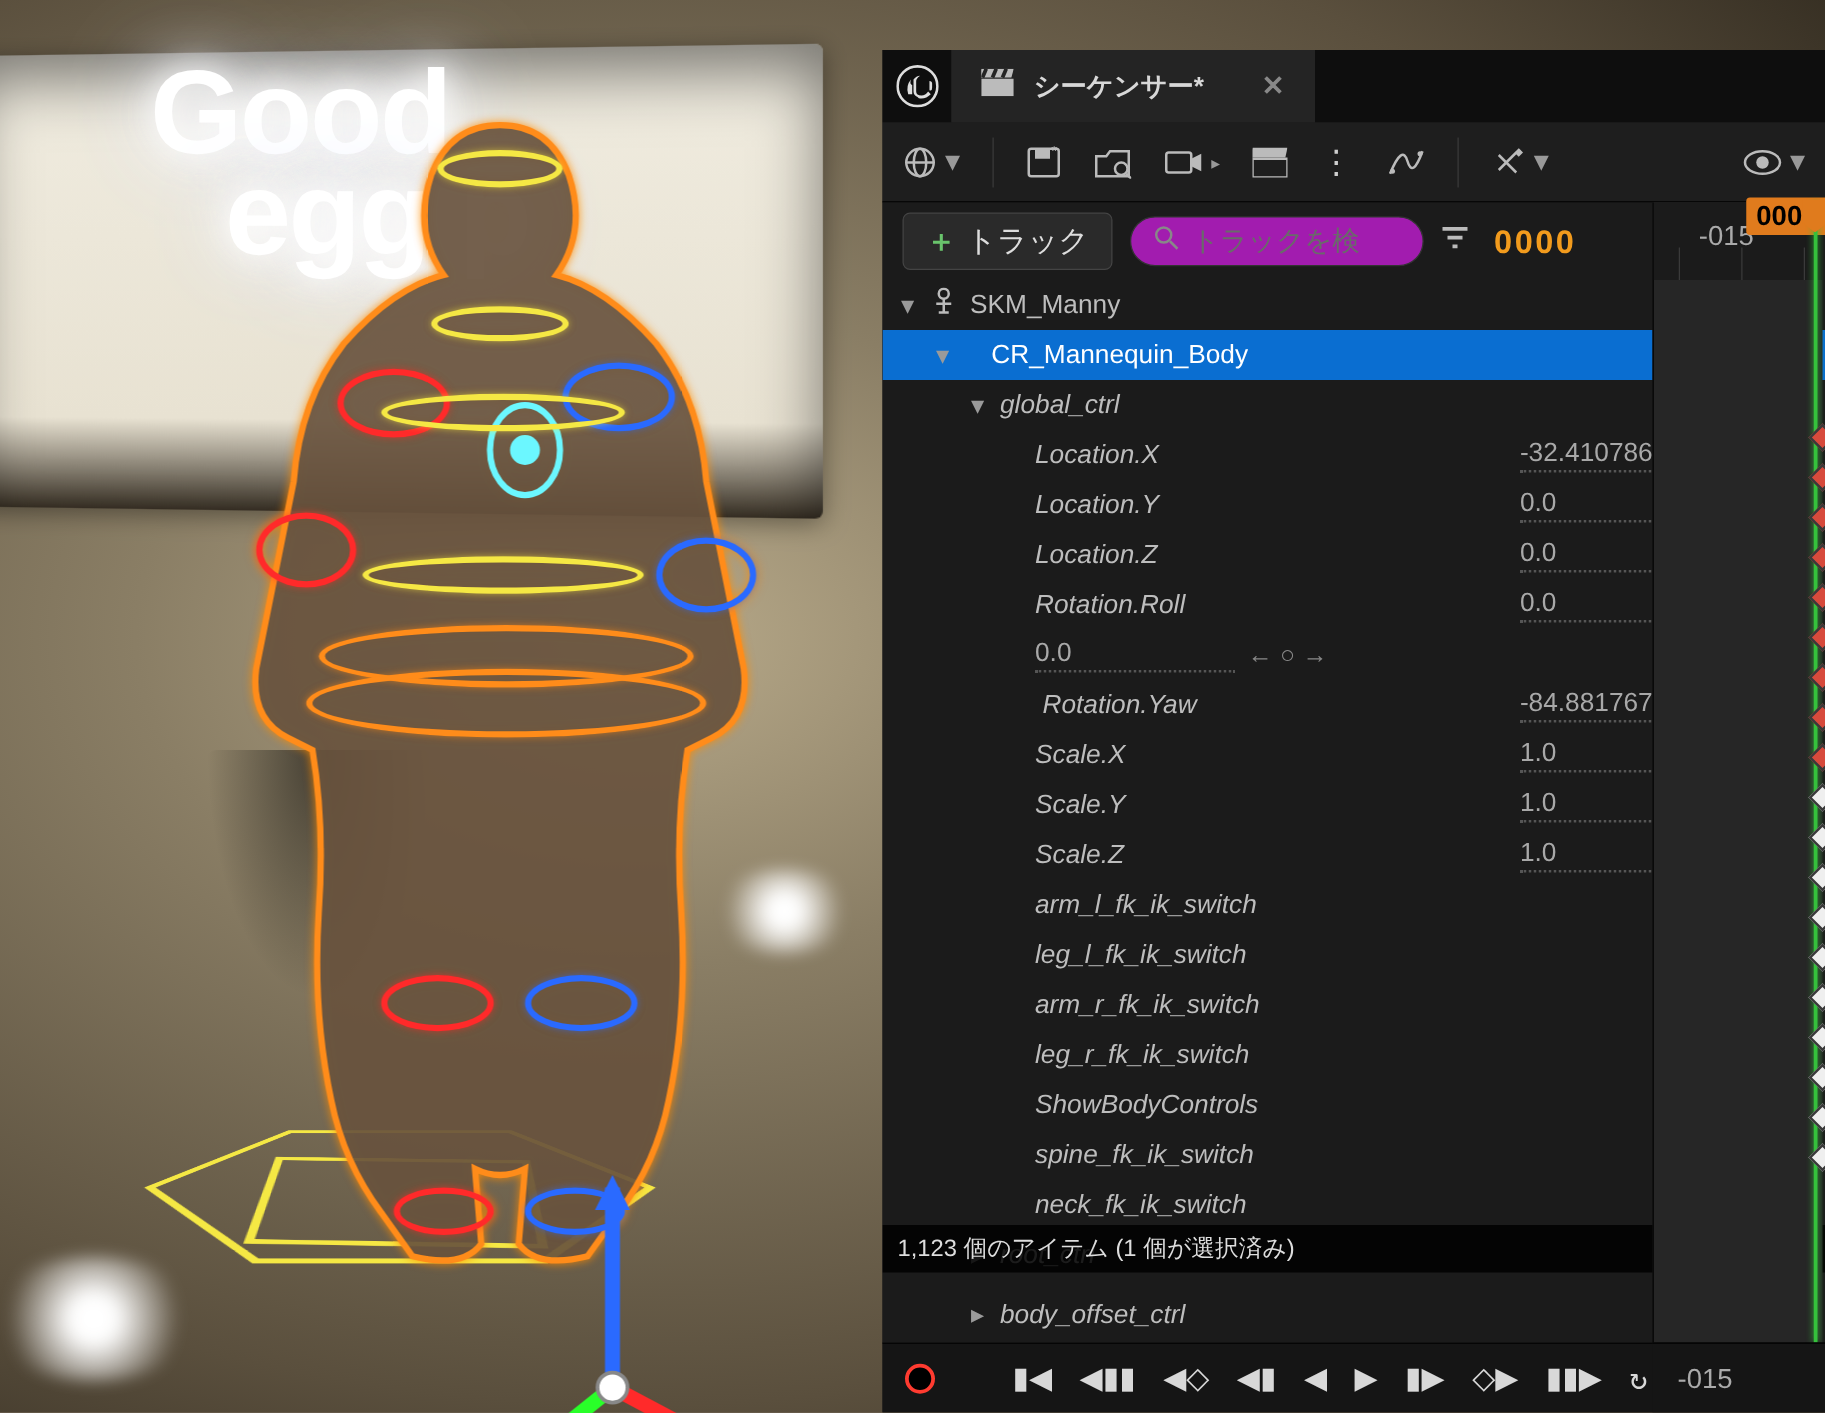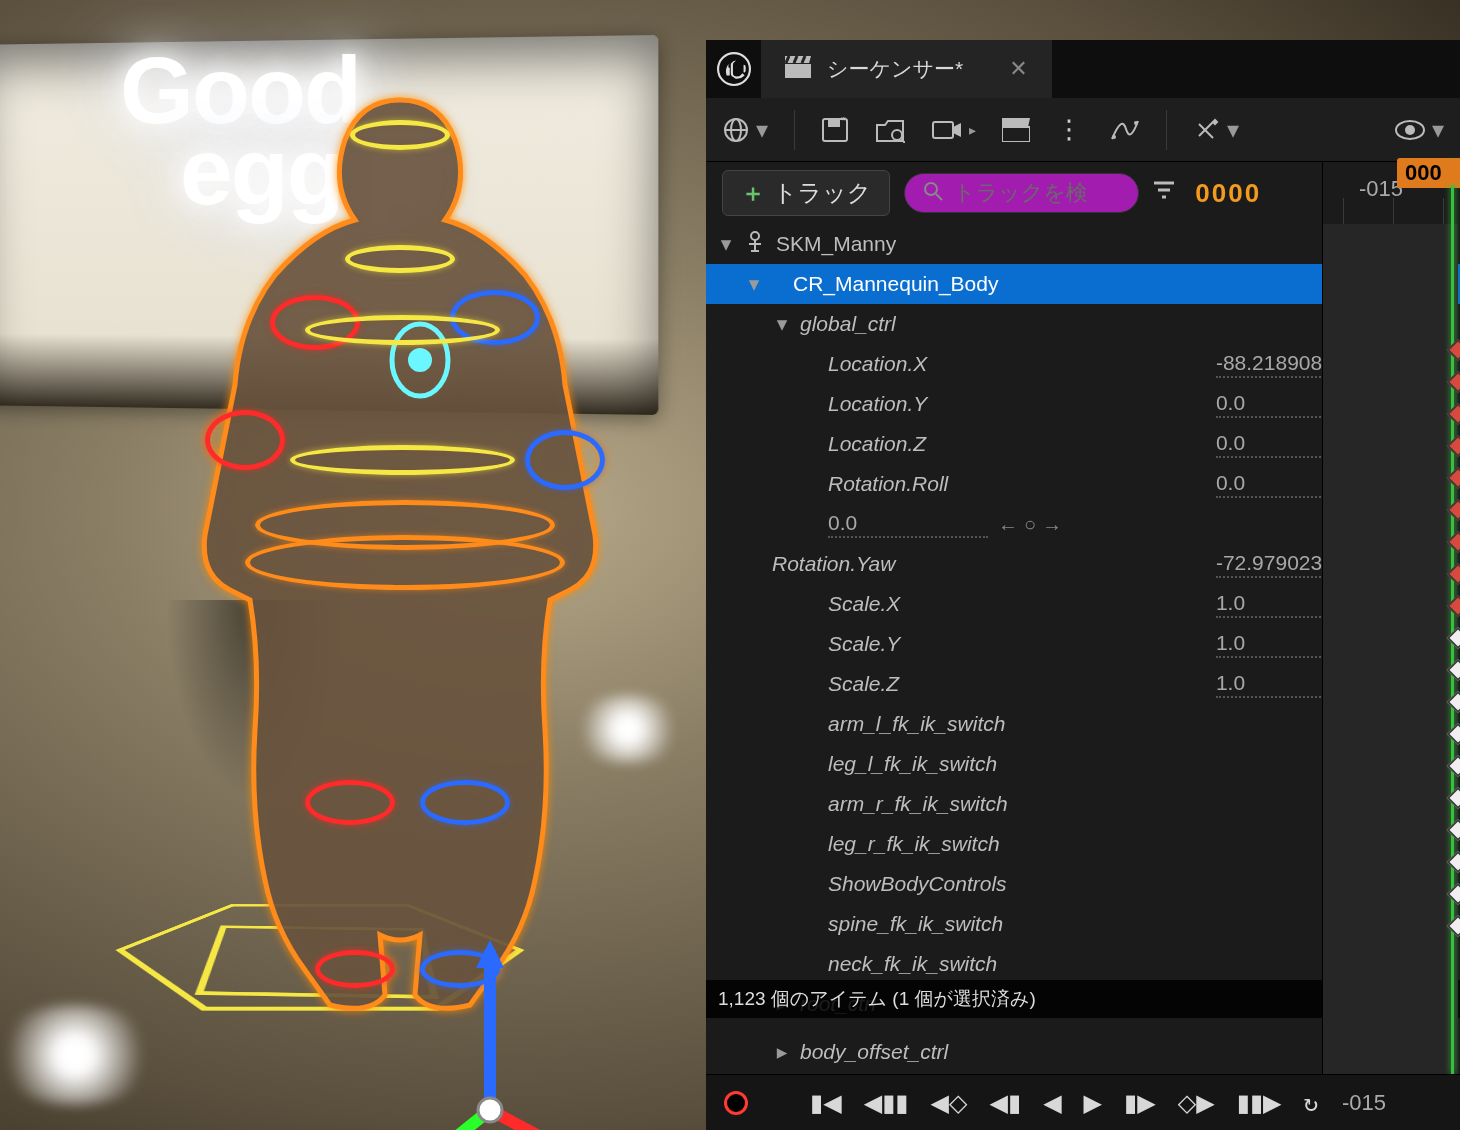--- a/index.html
+++ b/index.html
@@ -54,21 +54,21 @@
 
   
   .gizmo { position: absolute; left: 380px; top: 940px; width: 300px; height: 260px; }
 
   
   .panel {
     position: absolute; left: 706px; top: 40px; right: 0; bottom: 0;
     background: #1b1b1b; color: #cfcfcf; display: flex; flex-direction: column;
     font-size: 21px;
   }
-  .tabs { display: flex; align-items: center; height: 58px; background: #0e0e0e; }
+  .tabs { display: flex; align-items: center; height: 58px; background: #0e0e0e; font-weight: bold; }
   .uelogo {
     width: 55px; height: 58px; display: flex; align-items: center; justify-content: center;
     font-size: 34px; color: #e6e6e6;
   }
   .tab {
     display: flex; align-items: center; gap: 16px;
     padding: 0 24px; height: 100%; background: #242424; color: #d8d8d8;
     position: relative;
   }
   .tab .close { color: #888; font-size: 22px; margin-left: 30px; }
@@ -377,21 +377,21 @@
         <span class="lbl">global_ctrl</span>
         <span class="keynav">
           <span>←</span>
           <span>○</span>
           <span>→</span>
         </span>
       </div>
       <div class="row" style="padding-left: 96px;">
         <span class="caret"></span>
         <span class="lbl">Location.X</span>
-        <span class="val">-88.218908</span>
+        <span class="val">-32.410786</span>
         <span class="keynav">
           <span>←</span>
           <span>○</span>
           <span>→</span>
         </span>
       </div>
       <div class="row" style="padding-left: 96px;">
         <span class="caret"></span>
         <span class="lbl">Location.Y</span>
         <span class="val">0.0</span>
@@ -423,24 +423,24 @@
       </div>
       <div class="row" style="padding-left: 96px;">
         <span class="caret"></span>
         <span class="val">0.0</span>
         <span class="keynav">
           <span>←</span>
           <span>○</span>
           <span>→</span>
         </span>
       </div>
-      <div class="row" style="padding-left: 40px;">
+      <div class="row" style="padding-left: 80px; margin-left: 22px;">
         <span class="caret"></span>
         <span class="lbl">Rotation.Yaw</span>
-        <span class="val">-72.979023</span>
+        <span class="val">-84.881767</span>
         <span class="keynav">
           <span>←</span>
           <span>○</span>
           <span>→</span>
         </span>
       </div>
       <div class="row" style="padding-left: 96px;">
         <span class="caret"></span>
         <span class="lbl">Scale.X</span>
         <span class="val">1.0</span>

